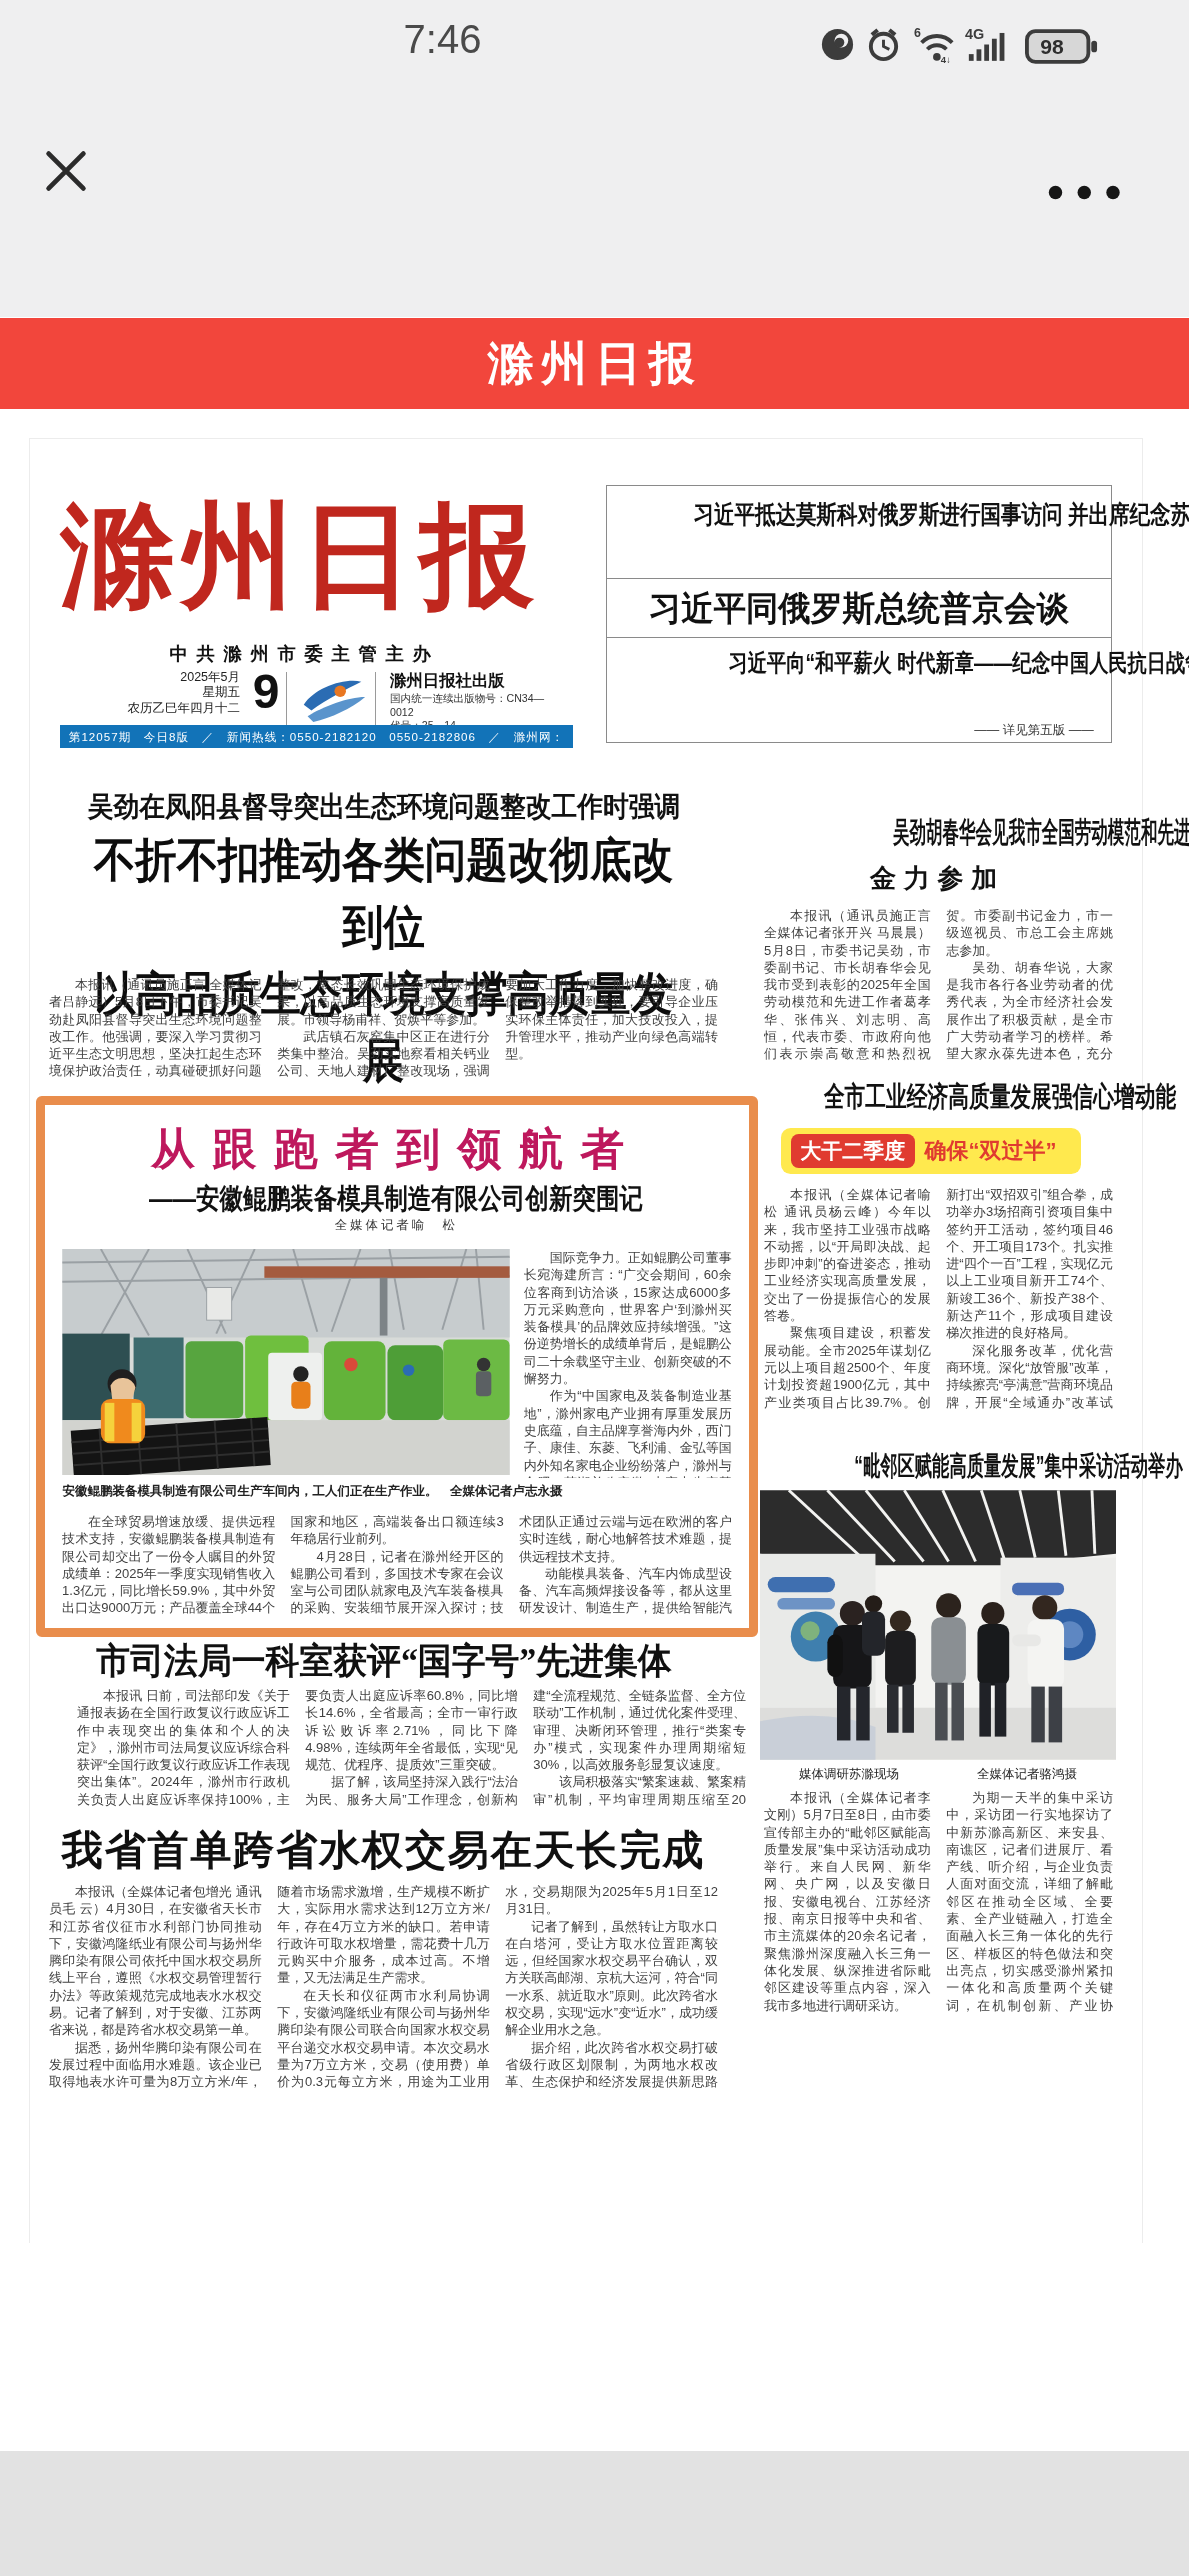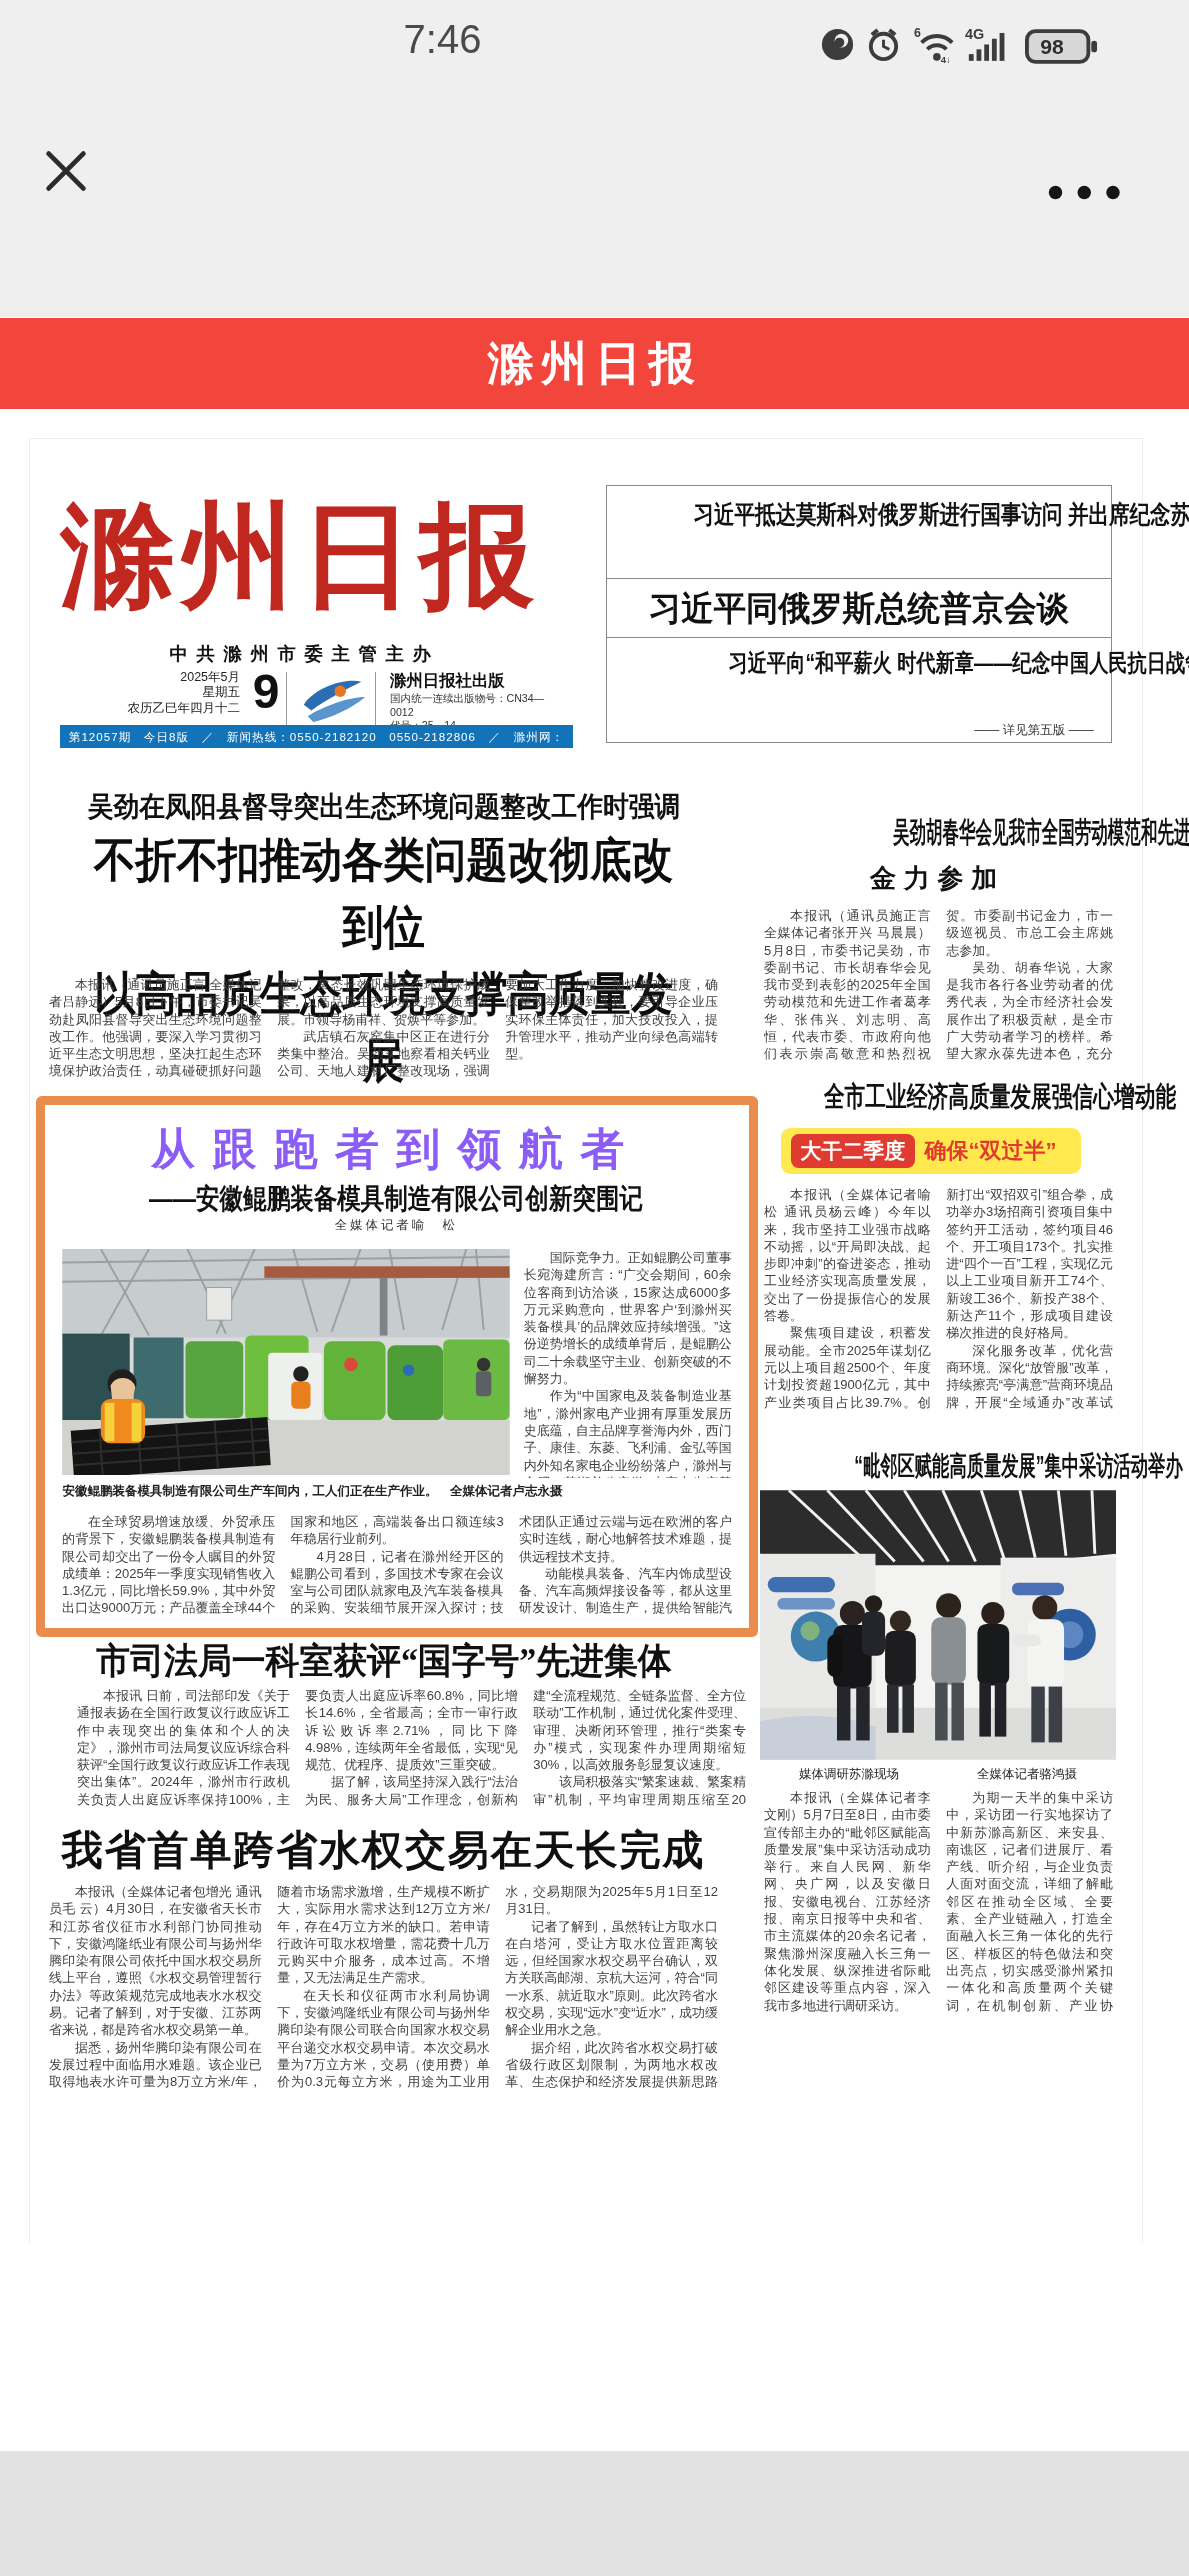--- a/index.html
+++ b/index.html
@@ -46,21 +46,21 @@
   .c3{column-count:3;column-gap:15.4px;}
   .c2{column-count:2;column-gap:15.4px;}
   .rcol-title{width:351px;font-weight:bold;color:#111;}
   .badge{left:751px;top:689px;width:300px;height:46px;background:#ffe94e;border-radius:9.6px;
          display:flex;align-items:center;gap:9.6px;padding:0 9.6px;box-sizing:border-box;}
   .badge-left{background:#e03b30;color:#fff;font-size:21px;font-weight:bold;border-radius:7.7px;
               padding:2.9px 9.6px;white-space:nowrap;}
   .badge-right{color:#e03b30;font-size:22px;font-weight:900;white-space:nowrap;}
   .obox{left:5.8px;top:657px;width:722px;height:541px;border:9.6px solid #e98d4c;border-radius:5.8px;
         box-sizing:border-box;background:#fff;}
-  .kp-title{left:0;top:15.4px;width:703px;font-size:44px;font-weight:bold;letter-spacing:17.3px;color:#8b5cf6;}
+  .kp-title{left:0;top:15.4px;width:703px;font-size:44px;font-weight:bold;letter-spacing:17.3px;color:#be185d;}
   .kp-sub{left:0;top:75px;width:703px;font-size:28px;font-weight:bold;color:#111;}
   .kp-byline{left:0;top:112px;width:703px;font-size:12.5px;color:#333;letter-spacing:2.9px;}
   .kp-caption{left:17.3px;top:378px;width:501px;font-size:12.5px;font-weight:bold;color:#222;}
   .caprow{left:730px;top:1327px;width:356px;display:flex;justify-content:space-around;
           font-size:12.5px;color:#222;}
   .sec-title{left:19px;top:0;width:669px;font-weight:bold;color:#101010;}
   
   .btool{left:0;top:2243px;width:1190px;height:208px;background:#fff;}
   .androidbar{left:0;top:2451px;width:1190px;height:125px;background:#e2e2e2;}
 </style>
@@ -334,21 +334,21 @@
         <circle cx="438" cy="120" r="7" fill="#333"></circle>
         <rect x="430" y="127" width="16" height="26" rx="4" fill="#5b6063"></rect>
       </svg>
     </div>
     <div class="abs bodytxt blurry" style="left:479px;top:144px;width:208px;height:229px;">
       <p>国际竞争力。正如鲲鹏公司董事长宛海建所言：“广交会期间，60余位客商到访洽谈，15家达成6000多万元采购意向，世界客户‘到滁州买装备模具’的品牌效应持续增强。”这份逆势增长的成绩单背后，是鲲鹏公司二十余载坚守主业、创新突破的不懈努力。</p>
       <p>作为“中国家电及装备制造业基地”，滁州家电产业拥有厚重发展历史底蕴，自主品牌享誉海内外，西门子、康佳、东菱、飞利浦、金弘等国内外知名家电企业纷纷落户，滁州与合肥、芜湖并称安徽3大家电生产基地。</p>
     </div>
     <div class="abs kp-caption serif blurry">安徽鲲鹏装备模具制造有限公司生产车间内，工人们正在生产作业。　全媒体记者卢志永摄</div>
     <div class="abs bodytxt c3 blurry" style="left:17.3px;top:408px;width:670px;height:110px;">
-      <p>在全球贸易增速放缓、外贸承压的背景下，安徽鲲鹏装备模具制造有限公司却交出了一份令人瞩目的外贸成绩单：2025年一季度实现销售收入1.3亿元，同比增长59.9%，其中外贸出口达9000万元；产品覆盖全球44个国家和地区，高端装备出口额连续3年稳居行业前列。</p>
+      <p>在全球贸易增速放缓、提供远程技术支持，安徽鲲鹏装备模具制造有限公司却交出了一份令人瞩目的外贸成绩单：2025年一季度实现销售收入1.3亿元，同比增长59.9%，其中外贸出口达9000万元；产品覆盖全球44个国家和地区，高端装备出口额连续3年稳居行业前列。</p>
       <p>4月28日，记者在滁州经开区的鲲鹏公司看到，多国技术专家在会议室与公司团队就家电及汽车装备模具的采购、安装细节展开深入探讨；技术团队正通过云端与远在欧洲的客户实时连线，耐心地解答技术难题，提供远程技术支持。</p>
       <p>动能模具装备、汽车内饰成型设备、汽车高频焊接设备等，都从这里研发设计、制造生产，提供给智能汽车和家电工厂，生产出汽车、家电等一个个终端产品走进千家万户。</p>
 
     </div>
   </div>
 
   <div>
     <div class="abs sec-title serif center blurry" style="top:1198px;font-size:36px;"><span class="cond" style="transform:scaleX(0.94);">市司法局一科室获评“国字号”先进集体</span></div>
     <div class="abs bodytxt c3 blurry" style="left:19px;top:1248px;width:669px;height:125px;margin-left:28px;">
       <p>本报讯 日前，司法部印发《关于通报表扬在全国行政复议行政应诉工作中表现突出的集体和个人的决定》，滁州市司法局复议应诉综合科获评“全国行政复议行政应诉工作表现突出集体”。2024年，滁州市行政机关负责人出庭应诉率保持100%，主要负责人出庭应诉率60.8%，同比增长14.6%，全省最高；全市一审行政诉讼败诉率2.71%，同比下降4.98%，连续两年全省最低，实现“见规范、优程序、提质效”三重突破。</p>

